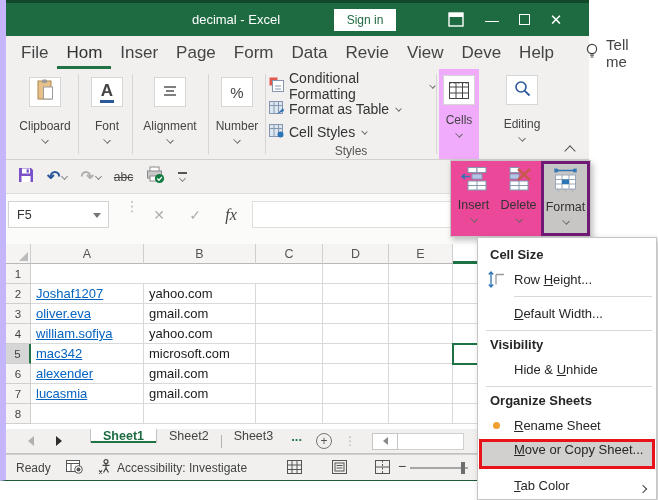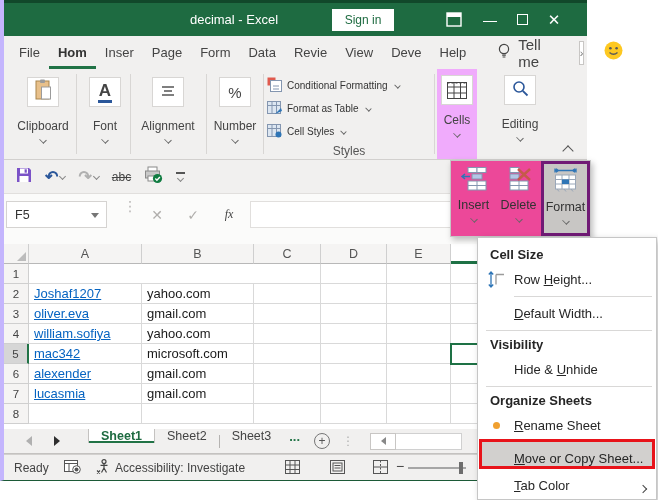--- a/index.html
+++ b/index.html
@@ -2,61 +2,61 @@
 <html><head>
 <meta charset="utf-8">
 <style>
   * { margin:0; padding:0; box-sizing:border-box; }
   html,body { background:#fff; }
   body { font-family:"Liberation Sans", sans-serif; }
   #canvas { position:relative; width:658px; height:500px; background:#fff; overflow:hidden; }
 
   
   .window { position:absolute; left:0; top:0; width:584px; height:481px;
-            border-left:4px solid #c4b5fd; border-right:1px solid #1c5a37; border-bottom:1px solid #1c5a37; z-index:1; }
+            border-left:6px solid #c4b5fd; border-right:1px solid #1c5a37; border-bottom:1px solid #1c5a37; z-index:1; }
 
   
   .titlebar { position:absolute; left:0; top:0; width:583px; height:36px; background:#1e6b41; border-top:3px solid #11482a; }
   .tb-title { position:absolute; left:0; top:0; width:460px; height:33px; display:flex; align-items:center; justify-content:center;
               color:#fff; font-size:13px; }
   .signin-btn { position:absolute; left:328px; top:6px; width:62px; height:22px; background:#fff; color:#1e6b41;
                 font-size:12px; display:flex; align-items:center; justify-content:center; cursor:default; }
   .wbtn { position:absolute; top:0; height:33px; width:28px; display:flex; align-items:center; justify-content:center; color:#fff; }
   .wb-min  { left:472px; font-size:14px; }
   .wb-max  { left:504px; }
   .wb-close{ left:536px; font-size:15px; }
   .maxbox { width:11px; height:11px; border:1.5px solid #fff; }
   .ribdisp { left:436px; }
   .ribdisp svg { display:block; }
 
   
   .tabrow { position:absolute; left:0; top:36px; width:583px; height:33px; background:#f1f0ef; display:flex; align-items:stretch; }
-  .rtab { padding:0 9px; display:flex; align-items:center; font-size:13px; color:#444; position:relative; }
+  .rtab { padding:0 9px; display:flex; align-items:center; font-size:17px; color:#444; position:relative; }
   .rtab.first { padding-left:15px; }
-  .rtab.active { font-weight:700; color:#333; box-shadow:inset 0 -3px 0 #217346; }
+  .rtab.active { font-weight:400; color:#333; box-shadow:inset 0 -3px 0 #217346; }
   .tabdiv { width:1px; height:15px; background:#c8c6c4; align-self:center; }
   .tellme { display:flex; align-items:center; gap:7px; margin-left:22px; font-size:15px; color:#444; }
   .expand-btn { margin-left:38px; align-self:center; width:17px; height:24px; background:#fff; border:1px solid #c8c6c4;
                 display:flex; align-items:center; justify-content:center; color:#777; font-size:11px; }
   .smiley { margin-left:20px; align-self:center; }
 
   
   .ribbon { position:absolute; left:0; top:69px; width:583px; height:91px; background:#f1f0ef; border-bottom:1px solid #d2d0ce; }
   .rsep { position:absolute; top:5px; bottom:5px; width:1px; background:#d8d6d4; }
   .rgroup { position:absolute; top:0; height:90px; display:flex; flex-direction:column; align-items:center; }
   .icbox { margin-top:8px; width:32px; height:30px; background:#fff; border:1px solid #d8d6d4;
            display:flex; align-items:center; justify-content:center; }
   .glabel { margin-top:6px; font-size:12px; color:#444; }
   .chev { width:6px; height:6px; border-right:1.3px solid #666; border-bottom:1.3px solid #666;
           transform:rotate(45deg) scaleY(.8); display:inline-block; }
   .gchev { margin-top:4px; }
   .bigA { font-size:17px; font-weight:700; color:#444; line-height:1; border-bottom:3px solid #2b579a; padding:0 1px 1px; }
   .pct { font-size:15px; color:#444; }
   .styles-grp { position:absolute; left:261px; top:0; width:168px; }
-  .styl-item { display:flex; align-items:center; gap:5px; height:23px; font-size:10px; color:#333; padding-left:2px; }
+  .styl-item { display:flex; align-items:center; gap:5px; height:23px; font-size:14px; color:#333; padding-left:2px; }
   .styl-item .chev { margin-left:2px; width:5px; height:5px; }
   .styles-cap { text-align:center; font-size:12px; color:#555; margin-top:1px; }
   .cells-grp { position:absolute; left:433px; top:0; width:40px; height:90px; background:#f0abfc;
                display:flex; flex-direction:column; align-items:center; }
   .edit-grp { position:absolute; left:484px; top:0; width:64px; height:90px; display:flex; flex-direction:column; align-items:center; }
   .collapse-caret { position:absolute; left:560px; top:78px; width:8px; height:8px;
                     border-right:1.4px solid #555; border-bottom:1.4px solid #555; transform:rotate(-135deg); }
 
   
   .qat { position:absolute; left:0; top:160px; width:583px; height:34px; background:#f1f0ef; border-bottom:1px solid #e1dfdd;
@@ -72,21 +72,21 @@
   
   .frow { position:absolute; left:0; top:194px; width:583px; height:50px; background:#fbfbfa; }
   .namebox { position:absolute; left:2px; top:7px; width:101px; height:27px; background:#fff; border:1px solid #d5d3d1;
              display:flex; align-items:center; font-size:12.5px; color:#333; padding-left:8px; }
   .nb-arrow { position:absolute; right:7px; top:11px; width:0; height:0;
               border-left:4px solid transparent; border-right:4px solid transparent; border-top:5px solid #767676; }
   .vdots { position:absolute; left:119px; top:9px; color:#b8b6b4; font-size:14px; letter-spacing:0; line-height:7px; }
   .fbtn { position:absolute; top:7px; height:27px; width:30px; display:flex; align-items:center; justify-content:center; }
   .fx-x { left:138px; color:#b0aeac; font-size:14px; }
   .fx-c { left:174px; color:#b0aeac; font-size:14px; }
-  .fx-f { left:210px; color:#444; font-size:12px; font-family:"Liberation Serif", serif; font-style:italic; }
+  .fx-f { left:210px; color:#444; font-size:16px; font-family:"Liberation Serif", serif; font-style:italic; }
   .fbar { position:absolute; left:246px; top:7px; width:334px; height:27px; background:#fff; border:1px solid #e1dfdd; }
 
   
   .colhdr { position:absolute; left:0; top:244px; width:583px; height:20px; display:flex; font-size:12.5px; color:#555; }
   .ch { background:#f5f4f3; border-right:1px solid #cfcfcf; border-bottom:1px solid #b8b8b8;
         display:flex; align-items:center; justify-content:center; }
   .corner { width:25px; position:relative; }
   .corner:after { content:""; position:absolute; right:2px; bottom:2px; width:0; height:0;
                   border-left:9px solid transparent; border-bottom:9px solid #bcbcbc; }
   .chA{width:113px}.chB{width:112px}.chC{width:67px}.chD{width:66px}.chE{width:64px}
@@ -148,21 +148,21 @@
            border:1px solid #c6c6c6; box-shadow:3px 3px 7px rgba(0,0,0,.25); z-index:4; font-size:13px; color:#262626; }
   .m-abs { position:absolute; left:0; right:0; }
   .mhdr { font-weight:700; padding-left:12px; }
   .mitem { display:flex; align-items:center; height:22px; }
   .mico { width:36px; display:flex; align-items:center; justify-content:center; }
   .msep { position:absolute; height:1px; background:#d9d8d7; right:4px; }
   .msub { position:absolute; right:10px; width:6px; height:6px; border-right:1.4px solid #444; border-bottom:1.4px solid #444;
           transform:rotate(-45deg); }
   .key { text-decoration:underline; }
   .m-hl { position:absolute; left:1px; right:1px; height:30px; background:#d2d0ce; border:3px solid #e8131a;
-          display:flex; align-items:flex-end; }
+          display:flex; align-items:flex-start; }
   .m-hl .mico { width:32px; }
   .orangedot { width:7px; height:7px; border-radius:50%; background:#f0a030; }
 </style>
 </head>
 <body>
 
 <div id="canvas">
   <div class="window">
 
     <div class="titlebar">

